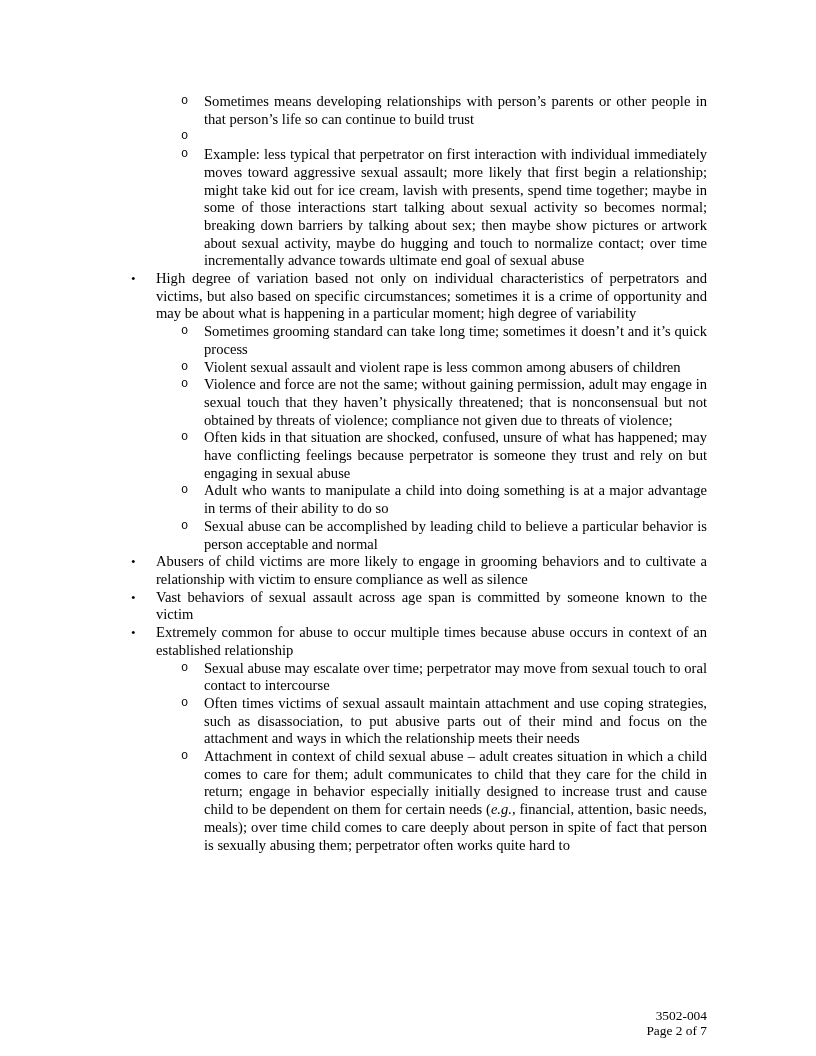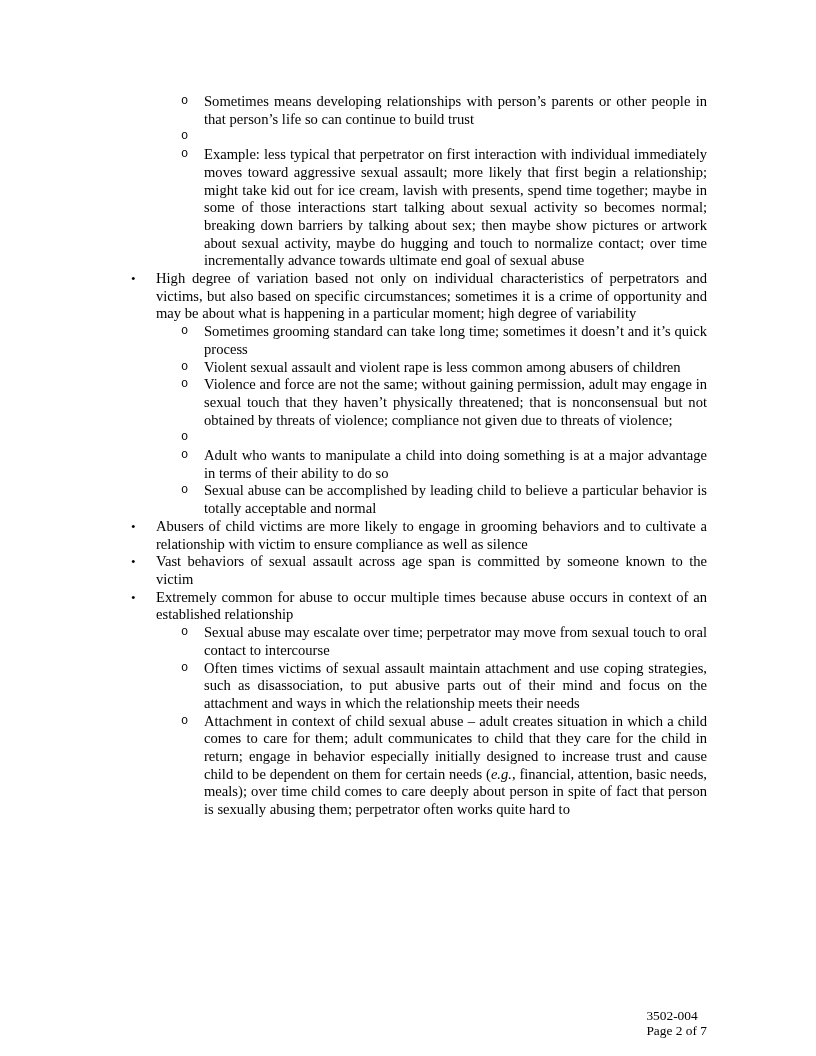--- a/index.html
+++ b/index.html
@@ -31,21 +31,21 @@
   .level2 .marker {
     width: 23px;
     font-family: "Liberation Mono", monospace;
     font-size: 12px;
     line-height: 17.7px;
   }
   .footer {
     position: absolute;
     right: 109px;
     bottom: 17px;
-    text-align: left;
+    text-align: right;
     font-size: 13.4px;
     line-height: 15.6px;
   }
   i { font-style: italic; }
 </style>
 </head>
 <body>
 
 <div class="page">
   <div class="content">
@@ -79,30 +79,31 @@
       <div class="text">Violent sexual assault and violent rape is less common among abusers of children</div>
     </div>
 
     <div class="item level2">
       <span class="marker">o</span>
       <div class="text">Violence and force are not the same; without gaining permission, adult may engage in sexual touch that they haven’t physically threatened; that is nonconsensual but not obtained by threats of violence; compliance not given due to threats of violence;</div>
     </div>
 
     <div class="item level2">
       <span class="marker">o</span>
+      <div class="text">Often kids in that situation are shocked, confused, unsure of what has happened; may have conflicting feelings because perpetrator is someone they trust and rely on but engaging in sexual abuse</div>
     </div>
 
     <div class="item level2">
       <span class="marker">o</span>
       <div class="text">Adult who wants to manipulate a child into doing something is at a major advantage in terms of their ability to do so</div>
     </div>
 
     <div class="item level2">
       <span class="marker">o</span>
-      <div class="text">Sexual abuse can be accomplished by leading child to believe a particular behavior is totally acceptable and normal</div>
+      <div class="text">Sexual abuse can be accomplished by leading child to believe a particular behavior is person acceptable and normal</div>
     </div>
 
     <div class="item level1">
       <span class="marker">•</span>
       <div class="text">Abusers of child victims are more likely to engage in grooming behaviors and to cultivate a relationship with victim to ensure compliance as well as silence</div>
     </div>
 
     <div class="item level1">
       <span class="marker">•</span>
       <div class="text">Vast behaviors of sexual assault across age span is committed by someone known to the victim</div>

